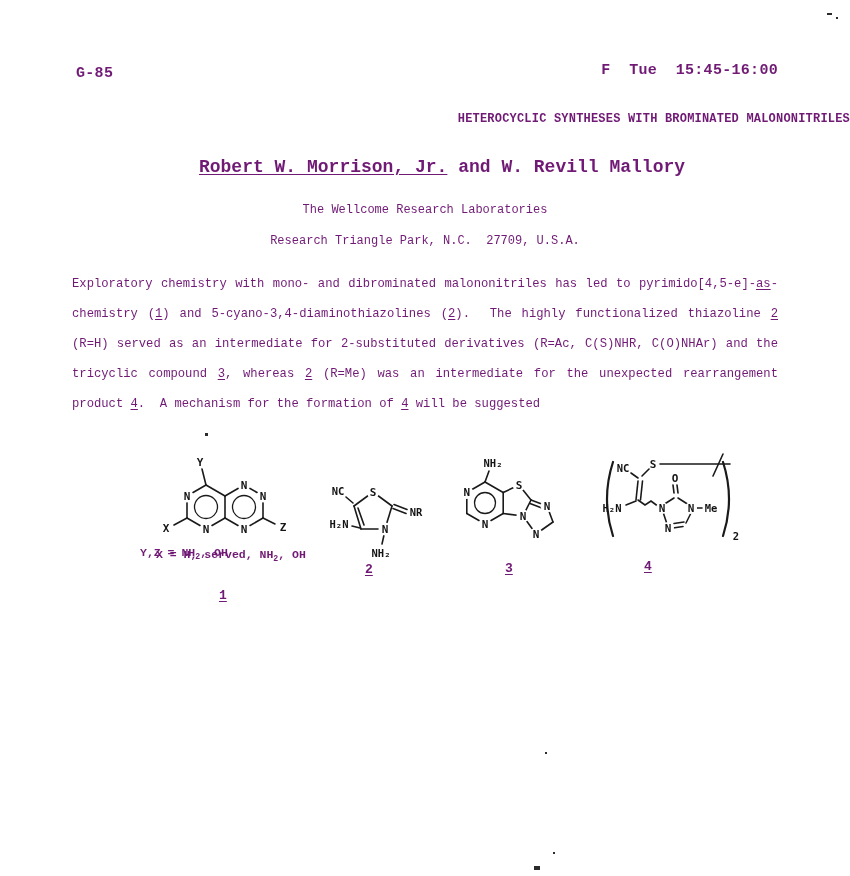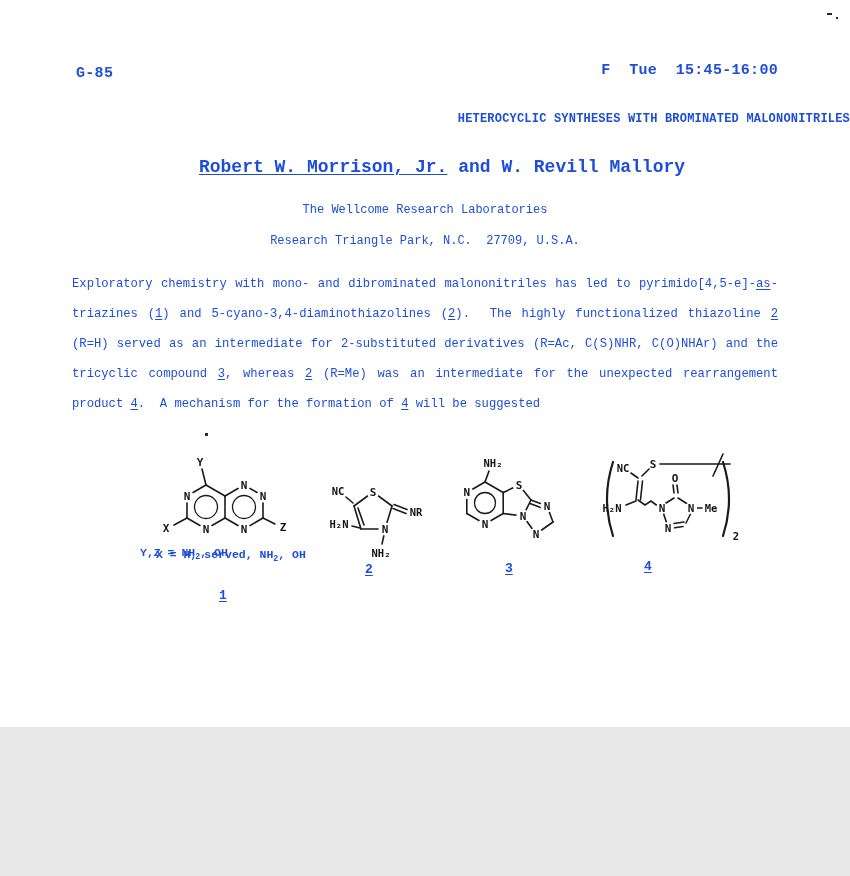--- a/index.html
+++ b/index.html
@@ -1,18 +1,18 @@
 <!DOCTYPE html>
 <html><head>
 <meta charset="utf-8">
 <style>
   html,body{margin:0;padding:0;background:#e8e8e8;}
   .page{
-    position:relative;width:850px;height:727px;background:#ffffff;
-    font-family:"Liberation Mono","DejaVu Sans Mono",monospace;color:#1d4ed8;
+    position:relative;width:850px;height:876px;background:#ffffff;
+    font-family:"Liberation Mono","DejaVu Sans Mono",monospace;color:#701a75;
     overflow:hidden;
   }
   .abs{position:absolute;white-space:nowrap;}
   .center{left:0;width:850px;text-align:center;}
   .u{text-decoration:underline;text-underline-offset:2px;}
   sub{font-size:72%;line-height:0;}
   .hdr{font-size:15px;font-weight:bold;letter-spacing:.3px;}
   .title{font-size:12px;font-weight:bold;letter-spacing:.2px;text-align:right;}
   .authors{font-size:18px;font-weight:bold;padding-left:17px;}
   .affil{font-size:12px;}
@@ -39,21 +39,21 @@
 
   <div class="abs hdr" style="left:76px;top:65px;">G-85</div>
   <div class="abs hdr" style="right:72px;top:62px;">F &nbsp;Tue &nbsp;15:45-16:00</div>
 
   <div class="abs center title" style="top:112px;">HETEROCYCLIC SYNTHESES WITH BROMINATED MALONONITRILES</div>
   <div class="abs center authors" style="top:157px;"><span class="u">Robert W. Morrison, Jr.</span><span> and W. Revill Mallory</span></div>
   <div class="abs center affil" style="top:203px;">The Wellcome Research Laboratories</div>
   <div class="abs center affil" style="top:234px;">Research Triangle Park, N.C.&nbsp; 27709, U.S.A.</div>
 
   <div class="abs absline just" style="top:277px;"><span>Exploratory chemistry with mono- and dibrominated malononitriles has led to pyrimido[4,5-e]-</span><span class="u">as</span><span>-</span></div>
-  <div class="abs absline just" style="top:307px;"><span>triazines (</span><span class="u">1</span><span>) and 5-cyano-3,4-diaminothiazolines (</span><span class="u">2</span><span>).&nbsp; The highly functionalized thiazoline </span><span class="u">2</span></div>
+  <div class="abs absline just" style="top:307px;"><span>chemistry (</span><span class="u">1</span><span>) and 5-cyano-3,4-diaminothiazolines (</span><span class="u">2</span><span>).&nbsp; The highly functionalized thiazoline </span><span class="u">2</span></div>
   <div class="abs absline just" style="top:337px;"><span>(R=H) served as an intermediate for 2-substituted derivatives (R=Ac, C(S)NHR, C(O)NHAr) and the</span></div>
   <div class="abs absline just" style="top:367px;"><span>tricyclic compound </span><span class="u">3</span><span>, whereas </span><span class="u">2</span><span> (R=Me) was an intermediate for the unexpected rearrangement</span></div>
   <div class="abs absline" style="top:397px;"><span>product </span><span class="u">4</span><span>.&nbsp; A mechanism for the formation of </span><span class="u">4</span><span> will be suggested</span></div>
 
   <svg class="abs" style="left:140px;top:448px;" width="180" height="100" viewBox="0 0 180 100">
     <g class="bond">
       <line x1="66" y1="37" x2="47" y2="48"></line>
       <line x1="47" y1="48" x2="47" y2="70"></line>
       <line x1="47" y1="70" x2="66" y2="81"></line>
       <line x1="66" y1="81" x2="85" y2="70"></line>

